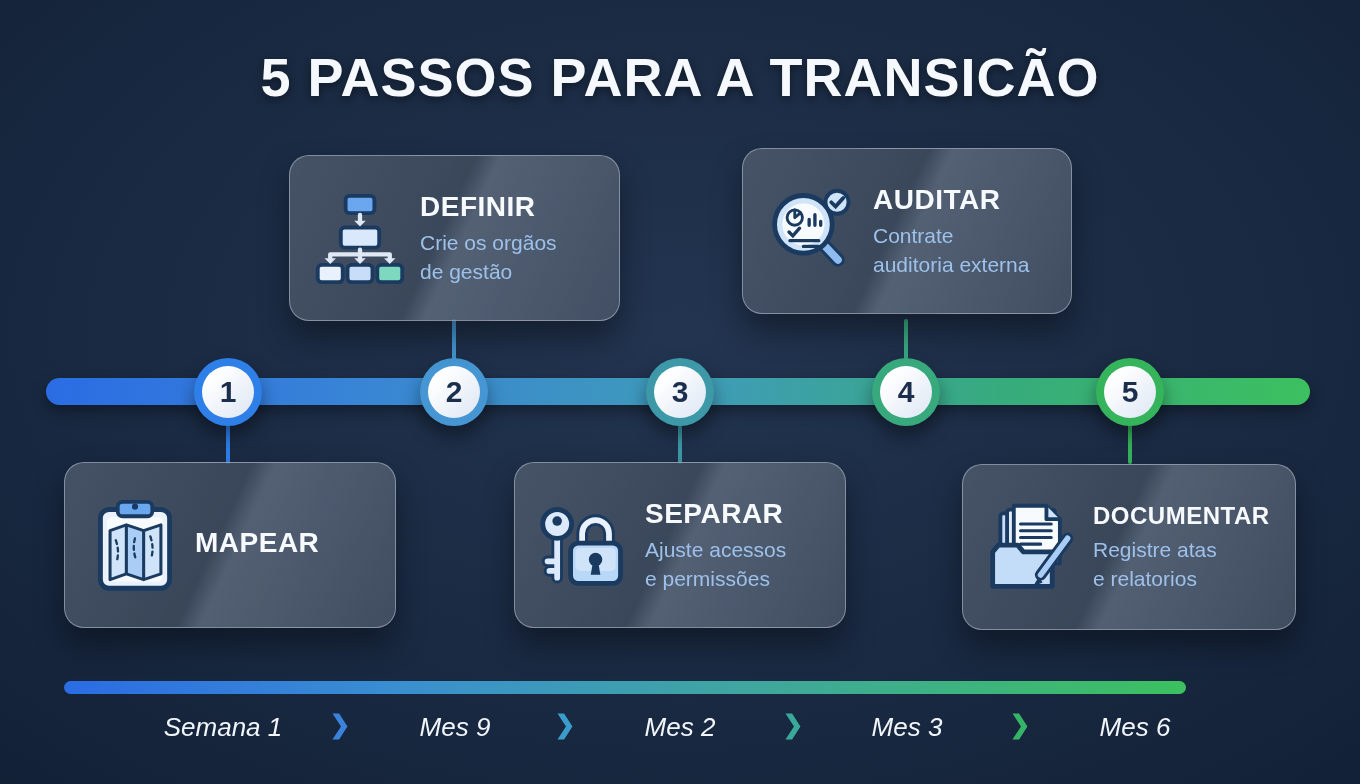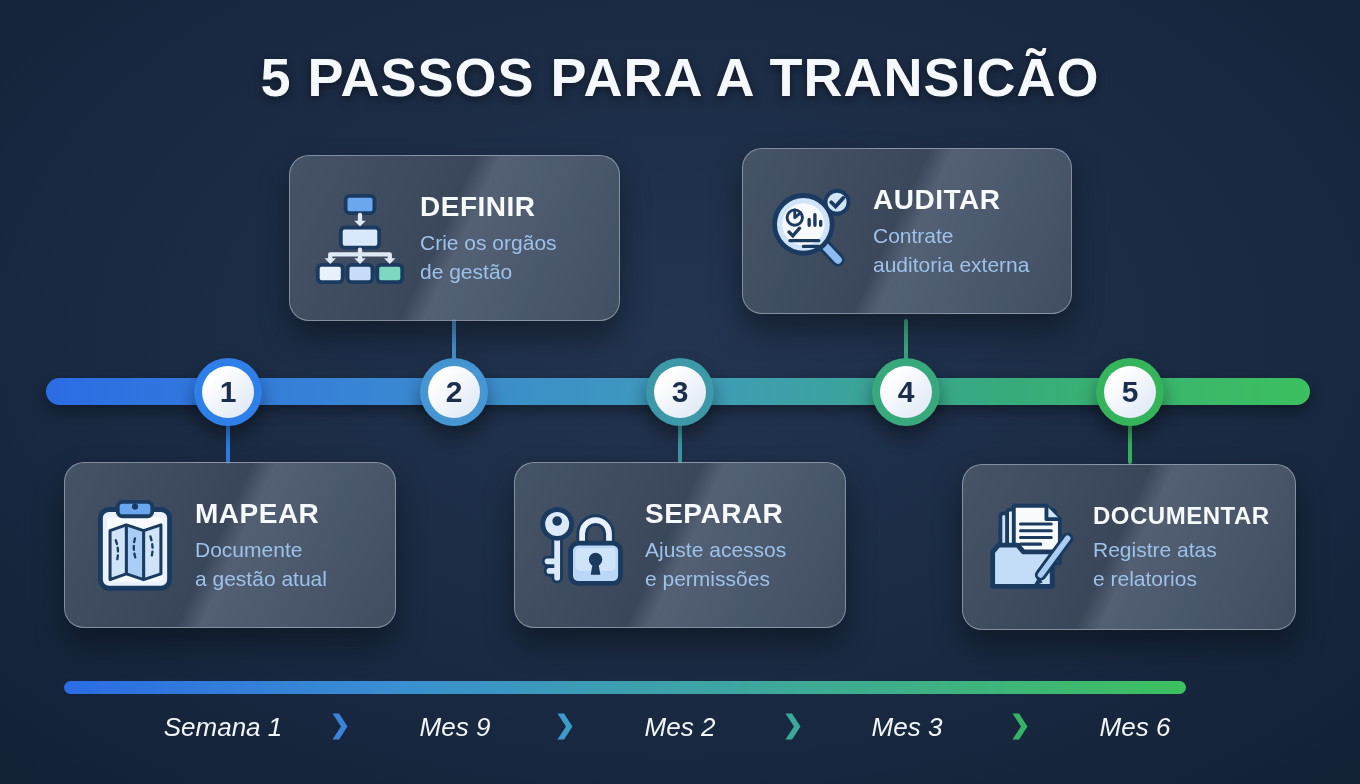--- a/index.html
+++ b/index.html
@@ -186,22 +186,20 @@
         </g>
         <g stroke="#1a3a60" stroke-width="2.4" fill="none" stroke-dasharray="4 4" stroke-linecap="round">
           <path d="M30,44 Q34,55 31,66"></path>
           <path d="M50,42 Q47,53 51,64"></path>
           <path d="M66,40 Q70,52 67,62"></path>
         </g>
       </svg>
     </div>
     <div class="card-text">
       <div class="card-title">MAPEAR</div>
-      <div class="card-desc">Documente
-a gestão atual</div>
     </div>
   </div>
 
   <div class="card card-separar">
     <div class="card-icon">
       <svg viewBox="0 0 100 100">
         <path d="M21,40 V83 M20,66 H11 M20,76 H13" stroke="#1a3a60" stroke-width="12" stroke-linecap="round" fill="none"></path>
         <path d="M21,40 V83 M20,66 H11 M20,76 H13" stroke="#dbe9fb" stroke-width="6" stroke-linecap="round" fill="none"></path>
         <circle cx="21" cy="27" r="15" fill="#dbe9fb" stroke="#1a3a60" stroke-width="5"></circle>
         <circle cx="21" cy="24" r="5" fill="#1a3a60"></circle>

